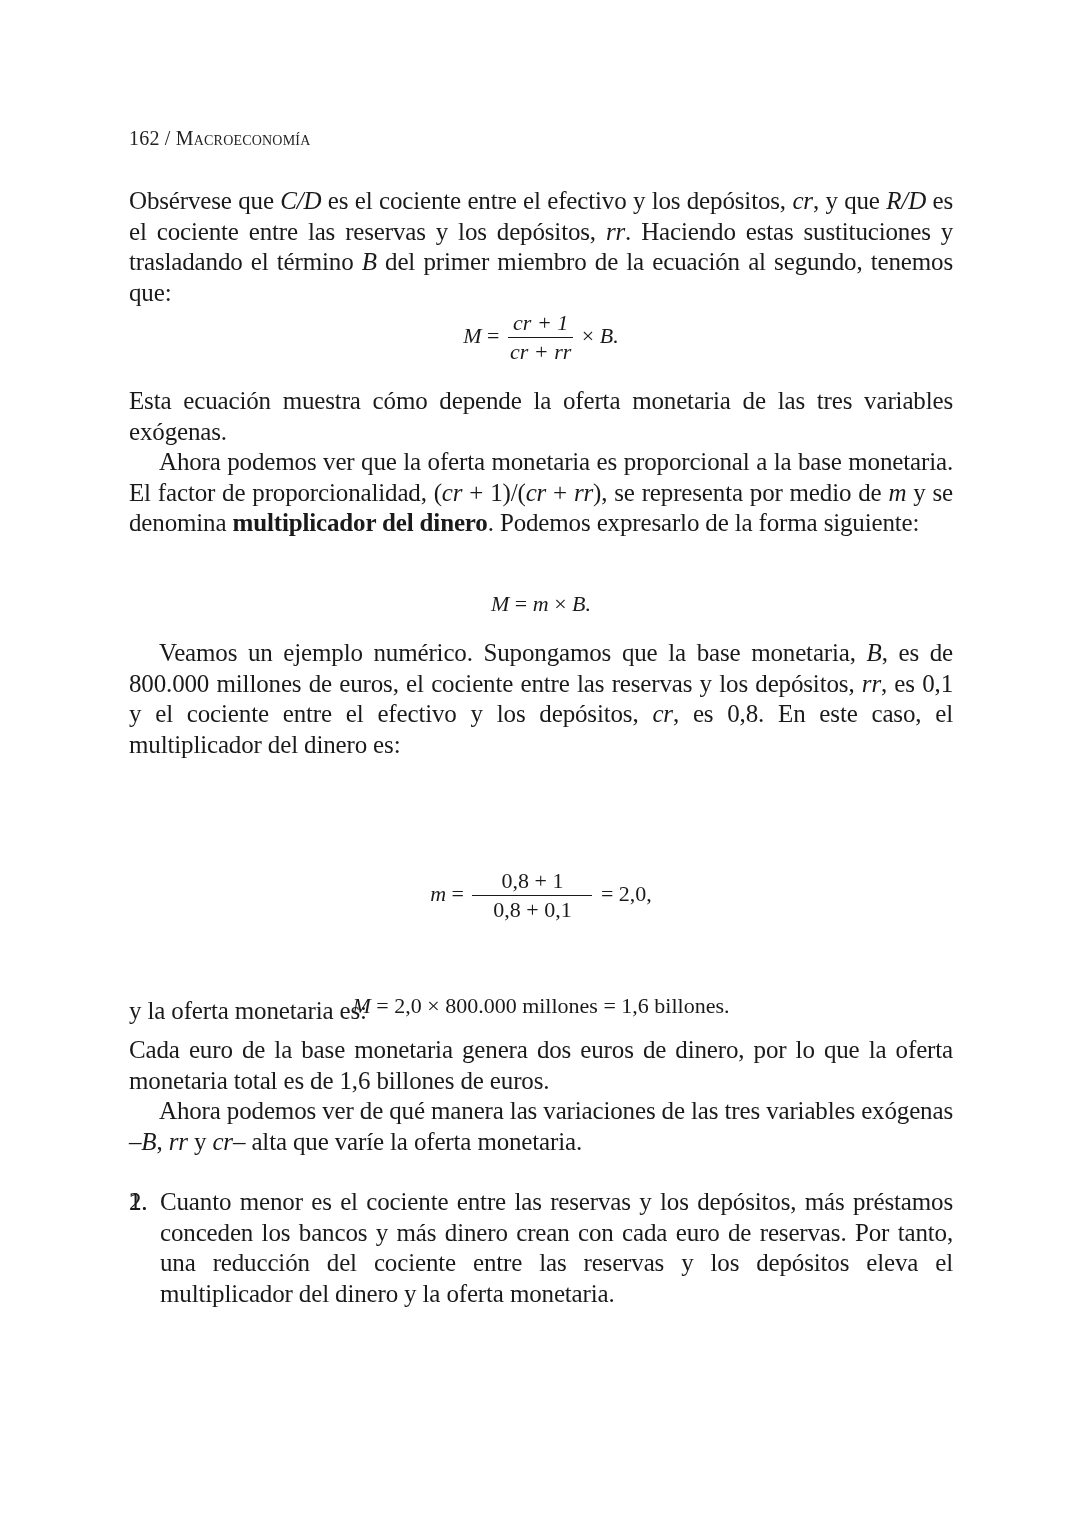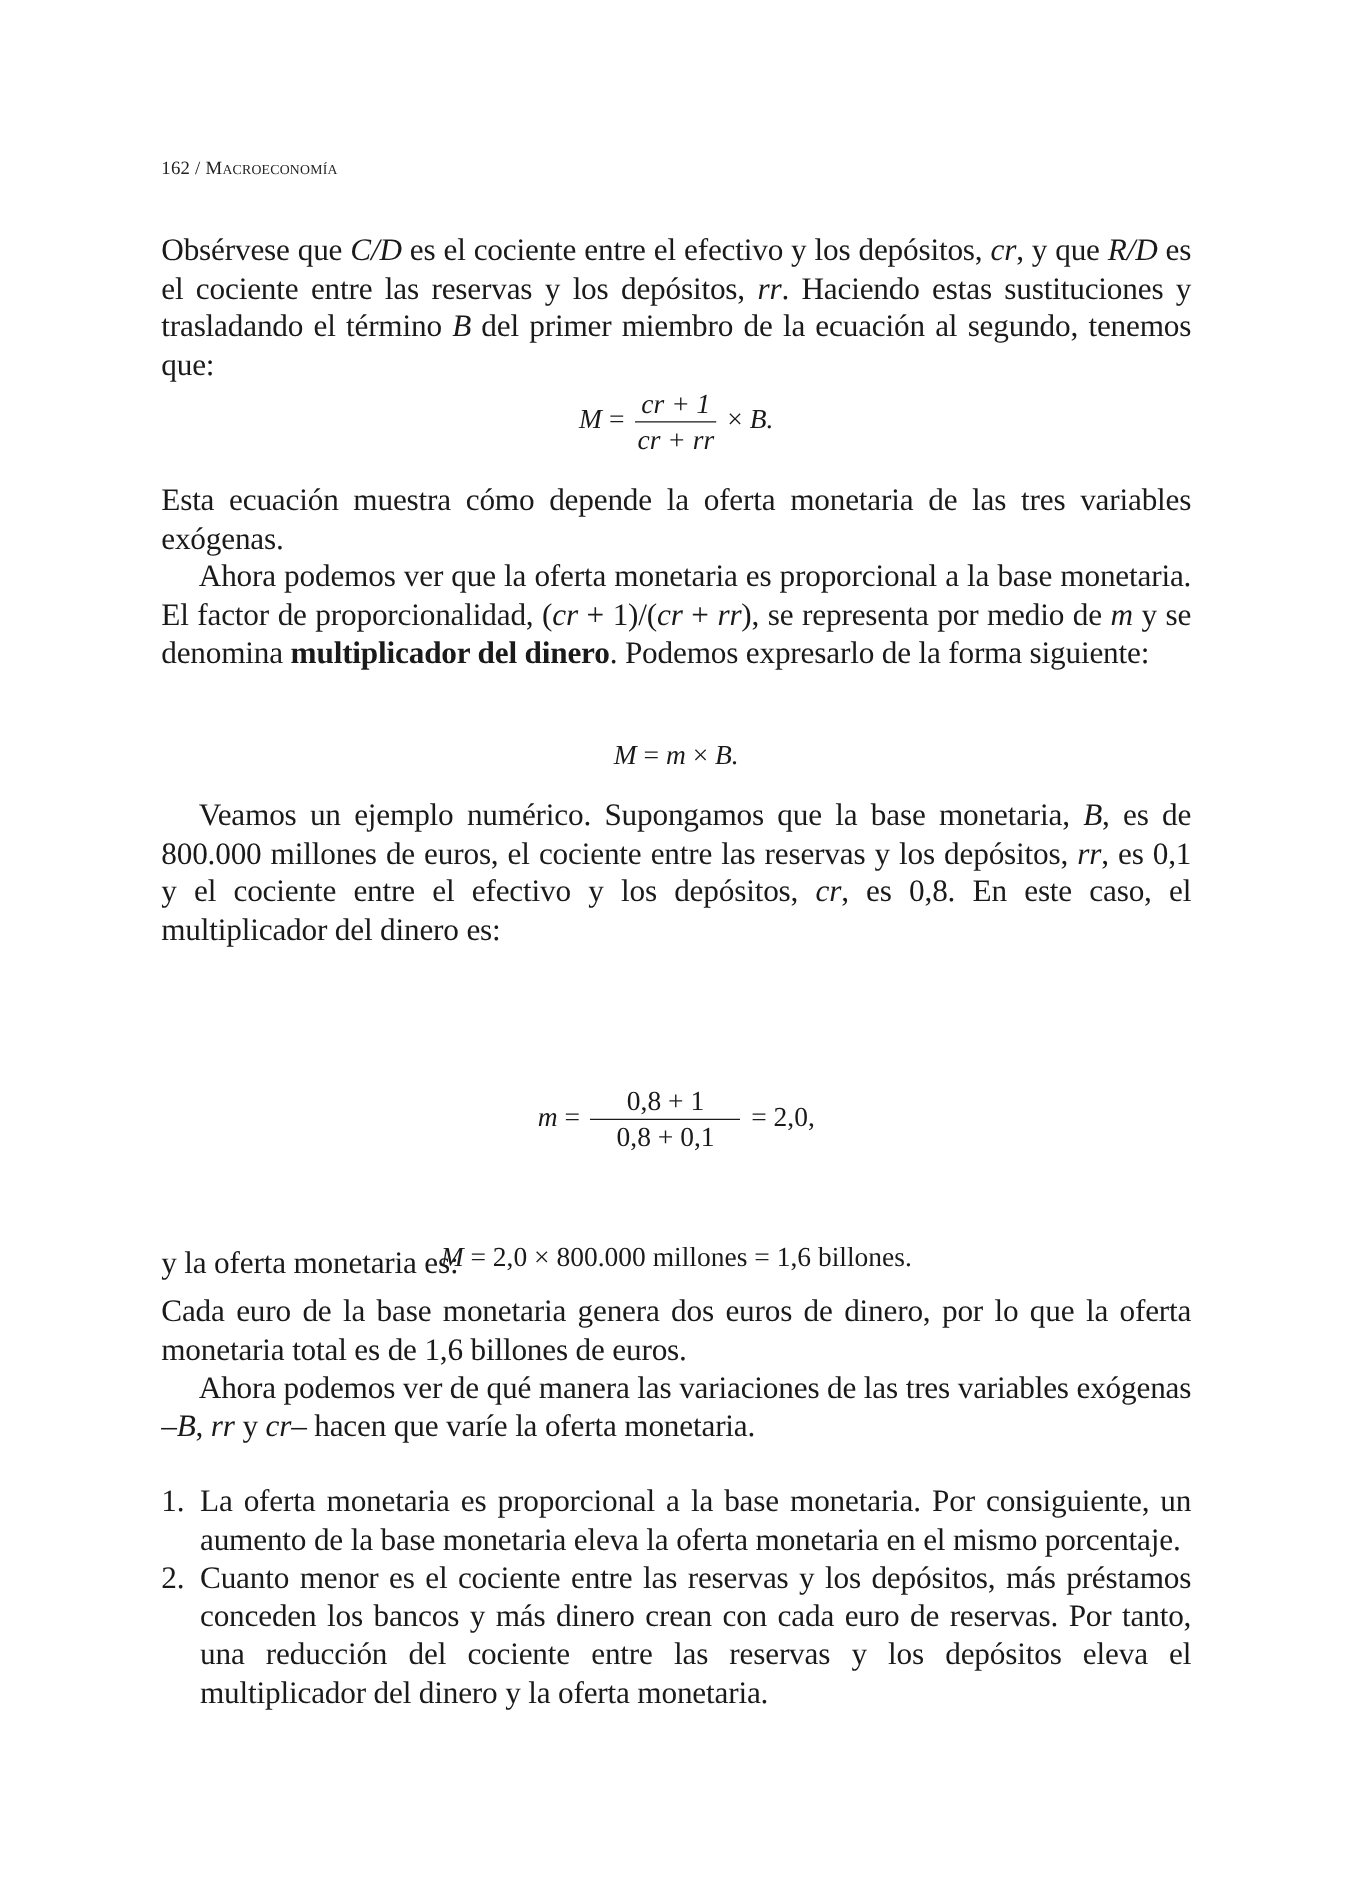--- a/index.html
+++ b/index.html
@@ -18,21 +18,21 @@
     .page {
       position: absolute;
       left: 129px;
       top: 0;
       width: 824px;
     }
     .running-head {
       position: absolute;
       top: 127px;
       left: 0;
-      font-size: 15px;
+      font-size: 20px;
       letter-spacing: 0.2px;
       color: #222;
       text-align: center;
     }
     .running-head .sc {
       font-variant: small-caps;
     }
     .block {
       position: absolute;
       left: 0;
@@ -134,29 +134,28 @@
     <p>y la oferta monetaria es:</p>
   </div>
 
   <div class="eq" style="top:993px;">
     <i>M</i><span> = 2,0 × 800.000 millones = 1,6 billones.</span>
   </div>
 
   <div class="block" style="top:1035px;">
     <p>Cada euro de la base monetaria genera dos euros de dinero, por lo que la oferta monetaria total es de 1,6 billones de euros.</p>
     <p class="indent">
-      <span>Ahora podemos ver de qué manera las variaciones de las tres variables exógenas –</span><i>B</i><span>, </span><i>rr</i><span> y </span><i>cr</i><span>– hacen que varíe la oferta monetaria.</span>
+      <span>Ahora podemos ver de qué manera las variaciones de las tres variables exógenas –</span><i>B</i><span>, </span><i>rr</i><span> y </span><i>cr</i><span>– alta que varíe la oferta monetaria.</span>
     </p>
   </div>
 
   <div class="block" style="top:1187px;">
     <ol class="list">
       <li>
         <span class="num-label">1.</span>
-        <span>La oferta monetaria es proporcional a la base monetaria. Por consiguiente, un aumento de la base monetaria eleva la oferta monetaria en el mismo porcentaje.</span>
       </li>
       <li>
         <span class="num-label">2.</span>
         <span>Cuanto menor es el cociente entre las reservas y los depósitos, más préstamos conceden los bancos y más dinero crean con cada euro de reservas. Por tanto, una reducción del cociente entre las reservas y los depósitos eleva el multiplicador del dinero y la oferta monetaria.</span>
       </li>
     </ol>
   </div>
 
 </div>
 

